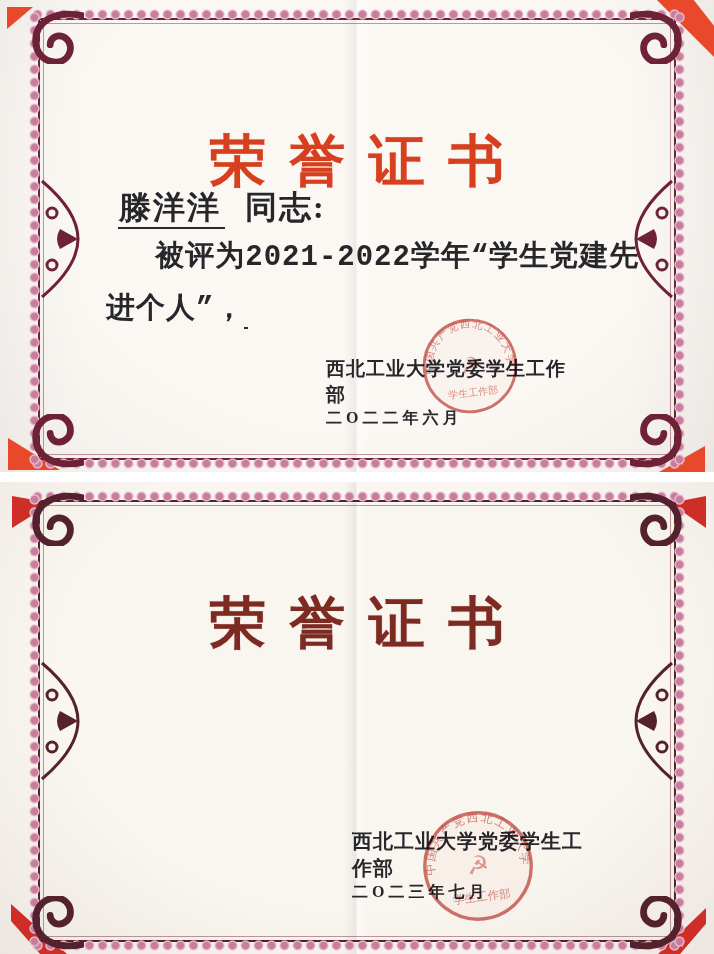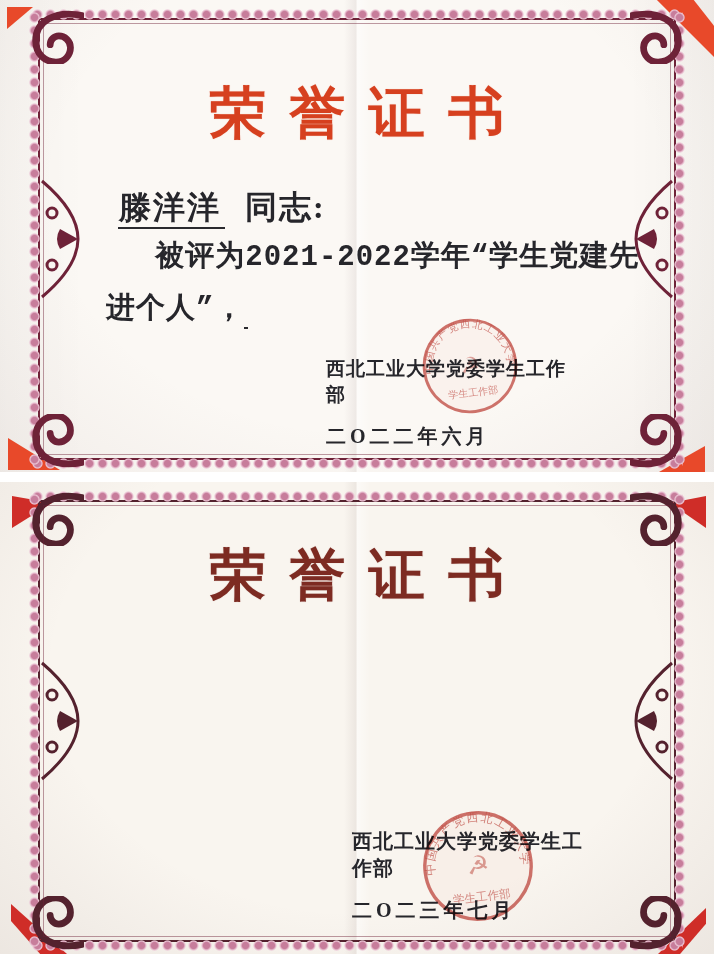--- a/index.html
+++ b/index.html
@@ -60,21 +60,21 @@
   .scroll.br { right:-14px; bottom:-14px; transform:scale(-1,-1); }
 
   .flourish { position:absolute; width:46px; height:120px; top:50%; }
   .flourish path, .flourish circle { stroke:var(--bc); fill:none; stroke-width:3; }
   .flourish .leaf { fill:var(--bc); stroke:none; }
   .flourish.left  { left:-2px;  transform:translateY(-50%); }
   .flourish.right { right:-2px; transform:translateY(-50%) scaleX(-1); }
 
   
   .title { position:absolute; left:0; right:0; text-align:center; font-weight:bold;
-    font-size:56px; letter-spacing:0.42em; text-indent:0.42em; }
+    font-size:56px; letter-spacing:0.42em; text-indent:0.42em;margin-top:48px; }
   .cert-top    .title { top:76px;  color:#d6401f; text-shadow:0 0 1px rgba(214,64,31,0.4); }
   .cert-bottom .title { top:56px;  color:#7d2b22; text-shadow:0 0 1px rgba(125,43,34,0.4); }
 
   .name-line { position:absolute; font-size:32px; font-weight:bold; color:#26262b; letter-spacing:2px; }
   .cert-top    .name-line { left:118px; top:186px; }
   .cert-bottom .name-line { left:106px; top:148px; }
   .name { border-bottom:2px solid #2a2a2e; padding:0 4px 2px 1px; }
   .salutation { margin-left:10px; }
 
   .body-block { position:absolute; left:106px; right:52px; color:#26262b;
@@ -83,21 +83,21 @@
   .cert-bottom .body-block { top:192px; font-size:30px; }
   .body-block p { margin:0; }
   .body-block p.first { text-indent:1.7em; }
   .u { border-bottom:2px solid #2a2a2e; padding:0 2px 1px 2px; }
 
   .sign { position:absolute; color:#26262b; z-index:2; }
   .cert-top    .sign { left:326px; top:356px; width:240px; }
   .cert-bottom .sign { left:352px; top:346px; width:250px; }
   .issuer { font-size:19px; font-weight:bold; letter-spacing:1px; }
   .cert-bottom .issuer { font-size:20px; }
-  .date { margin-top:15px; font-size:20px; font-weight:bold; letter-spacing:4px; }
+  .date { font-size:16px; font-weight:bold; letter-spacing:4px; }
 
   .seal { position:absolute; mix-blend-mode:multiply; opacity:0.9; transform:rotate(-7deg); z-index:3; }
   .cert-top    .seal { left:420px; top:316px; width:100px; height:100px; }
   .cert-bottom .seal { left:420px; top:326px; width:116px; height:116px; }
 </style>
 </head>
 <body>
 
 <section class="certificate cert-top">
   <div class="tri tl1"></div>

